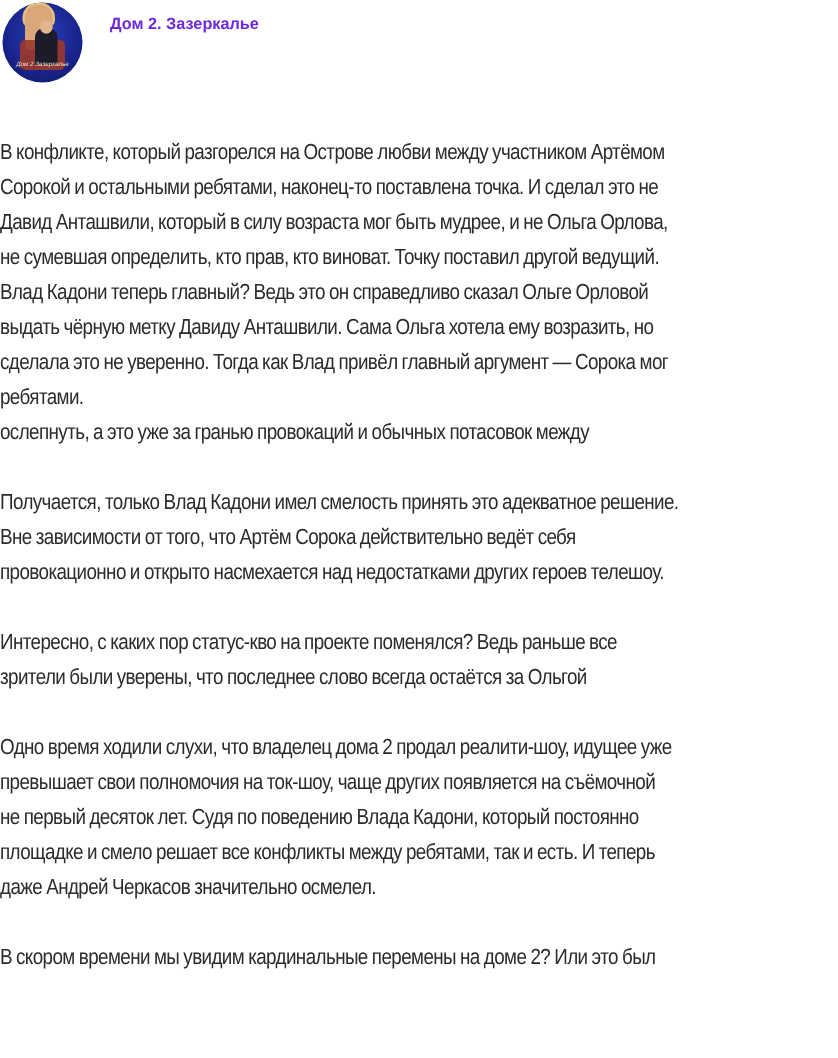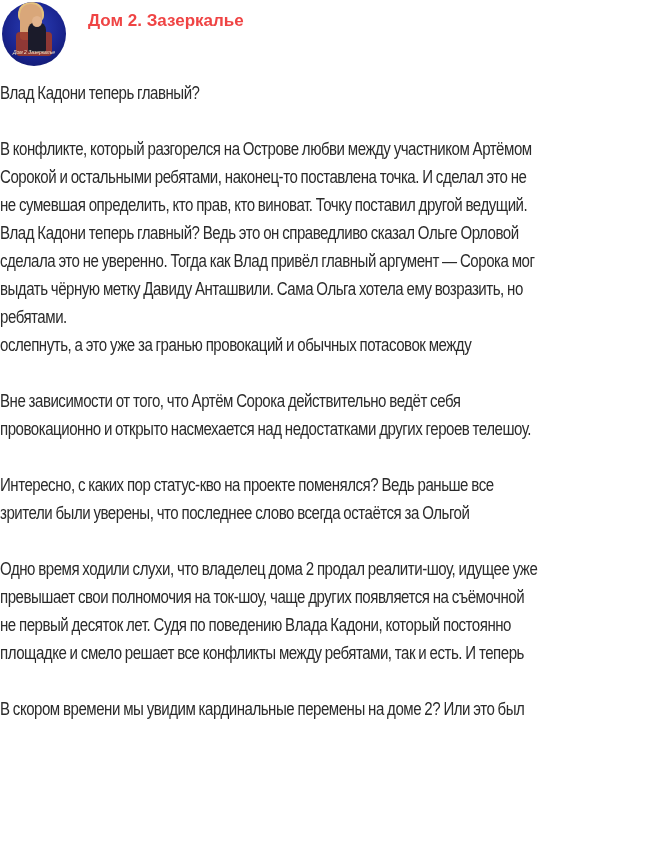--- a/index.html
+++ b/index.html
@@ -6,21 +6,21 @@
   body { width:670px; height:846px; overflow:hidden; position:relative; font-family:"Liberation Sans", sans-serif; }
   .header { position:absolute; left:0; top:0; width:670px; height:70px; }
   .avatar { position:absolute; left:2px; top:2px; width:64px; height:64px; border-radius:50%; overflow:hidden;
     background: radial-gradient(circle at 50% 40%, #2b3fb8 0%, #1a2590 55%, #0d1460 100%); }
   .avatar .fig1 { position:absolute; left:18px; top:2px; width:22px; height:36px; border-radius:10px 10px 4px 4px; background:#d9a77a; }
   .avatar .hair { position:absolute; left:16px; top:0px; width:26px; height:20px; border-radius:12px 12px 6px 6px; background:#e3c07d; }
   .avatar .fig2 { position:absolute; left:26px; top:20px; width:18px; height:30px; border-radius:8px 8px 2px 2px; background:#1b1b2a; }
   .avatar .face { position:absolute; left:30px; top:14px; width:10px; height:11px; border-radius:50%; background:#e2b48e; }
   .avatar .chair { position:absolute; left:14px; top:30px; width:36px; height:24px; border-radius:4px; background:#9b3a2a; opacity:.9; }
   .avatar .caption { position:absolute; left:6px; top:46px; width:52px; height:8px; font-size:5px; color:#f4e6c8; text-align:center; line-height:8px; font-style:italic; }
-  .title { position:absolute; left:88px; top:11px; font-size:17px; font-weight:bold; color:#ef4444; white-space:nowrap; }
+  .title { position:absolute; left:88px; top:11px; font-size:13px; font-weight:bold; color:#6d28d9; white-space:nowrap; }
   .content { position:absolute; left:0; top:79px; width:670px; color:#2b2b2b; font-size:17.5px; letter-spacing:-0.55px; word-spacing:-0.5px; }
   .line { height:28px; line-height:28px; white-space:nowrap; overflow:hidden; transform-origin:left center; }
   .gap { height:28px; }
 </style>
 </head>
 <body>
 
 <div class="header">
   <div class="avatar">
     <div class="hair"></div>
@@ -28,54 +28,54 @@
     <div class="chair"></div>
     <div class="fig2"></div>
     <div class="face"></div>
     <div class="caption">Дом 2 Зазеркалье</div>
   </div>
   <div class="title">Дом 2. Зазеркалье</div>
 </div>
 
 <div class="content" id="post-content">
 
-  <div>
-    <div class="line"><span style="white-space: nowrap; display: inline-block; transform-origin: left center; transform: scaleX(0.86);">Влад Кадони теперь главный?</span></div>
-  </div>
   <div class="gap"></div>
 
   <div>
     <div class="line"><span style="white-space: nowrap; display: inline-block; transform-origin: left center; transform: scaleX(0.86);">В конфликте, который разгорелся на Острове любви между участником Артёмом</span></div>
     <div class="line"><span style="white-space: nowrap; display: inline-block; transform-origin: left center; transform: scaleX(0.86);">Сорокой и остальными ребятами, наконец-то поставлена точка. И сделал это не</span></div>
+    <div class="line"><span style="white-space: nowrap; display: inline-block; transform-origin: left center; transform: scaleX(0.86);">Давид Анташвили, который в силу возраста мог быть мудрее, и не Ольга Орлова,</span></div>
     <div class="line"><span style="white-space: nowrap; display: inline-block; transform-origin: left center; transform: scaleX(0.86);">не сумевшая определить, кто прав, кто виноват. Точку поставил другой ведущий.</span></div>
     <div class="line"><span style="white-space: nowrap; display: inline-block; transform-origin: left center; transform: scaleX(0.86);">Влад Кадони теперь главный? Ведь это он справедливо сказал Ольге Орловой</span></div>
+    <div class="line"><span style="white-space: nowrap; display: inline-block; transform-origin: left center; transform: scaleX(0.86);">выдать чёрную метку Давиду Анташвили. Сама Ольга хотела ему возразить, но</span></div>
     <div class="line"><span style="white-space: nowrap; display: inline-block; transform-origin: left center; transform: scaleX(0.86);">сделала это не уверенно. Тогда как Влад привёл главный аргумент — Сорока мог</span></div>
-    <div class="line"><span style="white-space: nowrap; display: inline-block; transform-origin: left center; transform: scaleX(0.86);">выдать чёрную метку Давиду Анташвили. Сама Ольга хотела ему возразить, но</span></div>
     <div class="line"><span style="white-space: nowrap; display: inline-block; transform-origin: left center; transform: scaleX(0.86);">ребятами.</span></div>
     <div class="line"><span style="white-space: nowrap; display: inline-block; transform-origin: left center; transform: scaleX(0.86);">ослепнуть, а это уже за гранью провокаций и обычных потасовок между</span></div>
   </div>
   <div class="gap"></div>
 
   <div>
+    <div class="line"><span style="white-space: nowrap; display: inline-block; transform-origin: left center; transform: scaleX(0.86);">Получается, только Влад Кадони имел смелость принять это адекватное решение.</span></div>
     <div class="line"><span style="white-space: nowrap; display: inline-block; transform-origin: left center; transform: scaleX(0.86);">Вне зависимости от того, что Артём Сорока действительно ведёт себя</span></div>
     <div class="line"><span style="white-space: nowrap; display: inline-block; transform-origin: left center; transform: scaleX(0.86);">провокационно и открыто насмехается над недостатками других героев телешоу.</span></div>
   </div>
   <div class="gap"></div>
 
   <div>
     <div class="line"><span style="white-space: nowrap; display: inline-block; transform-origin: left center; transform: scaleX(0.86);">Интересно, с каких пор статус-кво на проекте поменялся? Ведь раньше все</span></div>
     <div class="line"><span style="white-space: nowrap; display: inline-block; transform-origin: left center; transform: scaleX(0.86);">зрители были уверены, что последнее слово всегда остаётся за Ольгой</span></div>
   </div>
   <div class="gap"></div>
 
   <div>
     <div class="line"><span style="white-space: nowrap; display: inline-block; transform-origin: left center; transform: scaleX(0.86);">Одно время ходили слухи, что владелец дома 2 продал реалити-шоу, идущее уже</span></div>
     <div class="line"><span style="white-space: nowrap; display: inline-block; transform-origin: left center; transform: scaleX(0.86);">превышает свои полномочия на ток-шоу, чаще других появляется на съёмочной</span></div>
     <div class="line"><span style="white-space: nowrap; display: inline-block; transform-origin: left center; transform: scaleX(0.86);">не первый десяток лет. Судя по поведению Влада Кадони, который постоянно</span></div>
     <div class="line"><span style="white-space: nowrap; display: inline-block; transform-origin: left center; transform: scaleX(0.86);">площадке и смело решает все конфликты между ребятами, так и есть. И теперь</span></div>
+    <div class="line"><span style="white-space: nowrap; display: inline-block; transform-origin: left center; transform: scaleX(0.86);">даже Андрей Черкасов значительно осмелел.</span></div>
   </div>
   <div class="gap"></div>
 
   <div>
     <div class="line"><span style="white-space: nowrap; display: inline-block; transform-origin: left center; transform: scaleX(0.86);">В скором времени мы увидим кардинальные перемены на доме 2? Или это был</span></div>
 
   </div>
 </div>
 
 </body></html>

